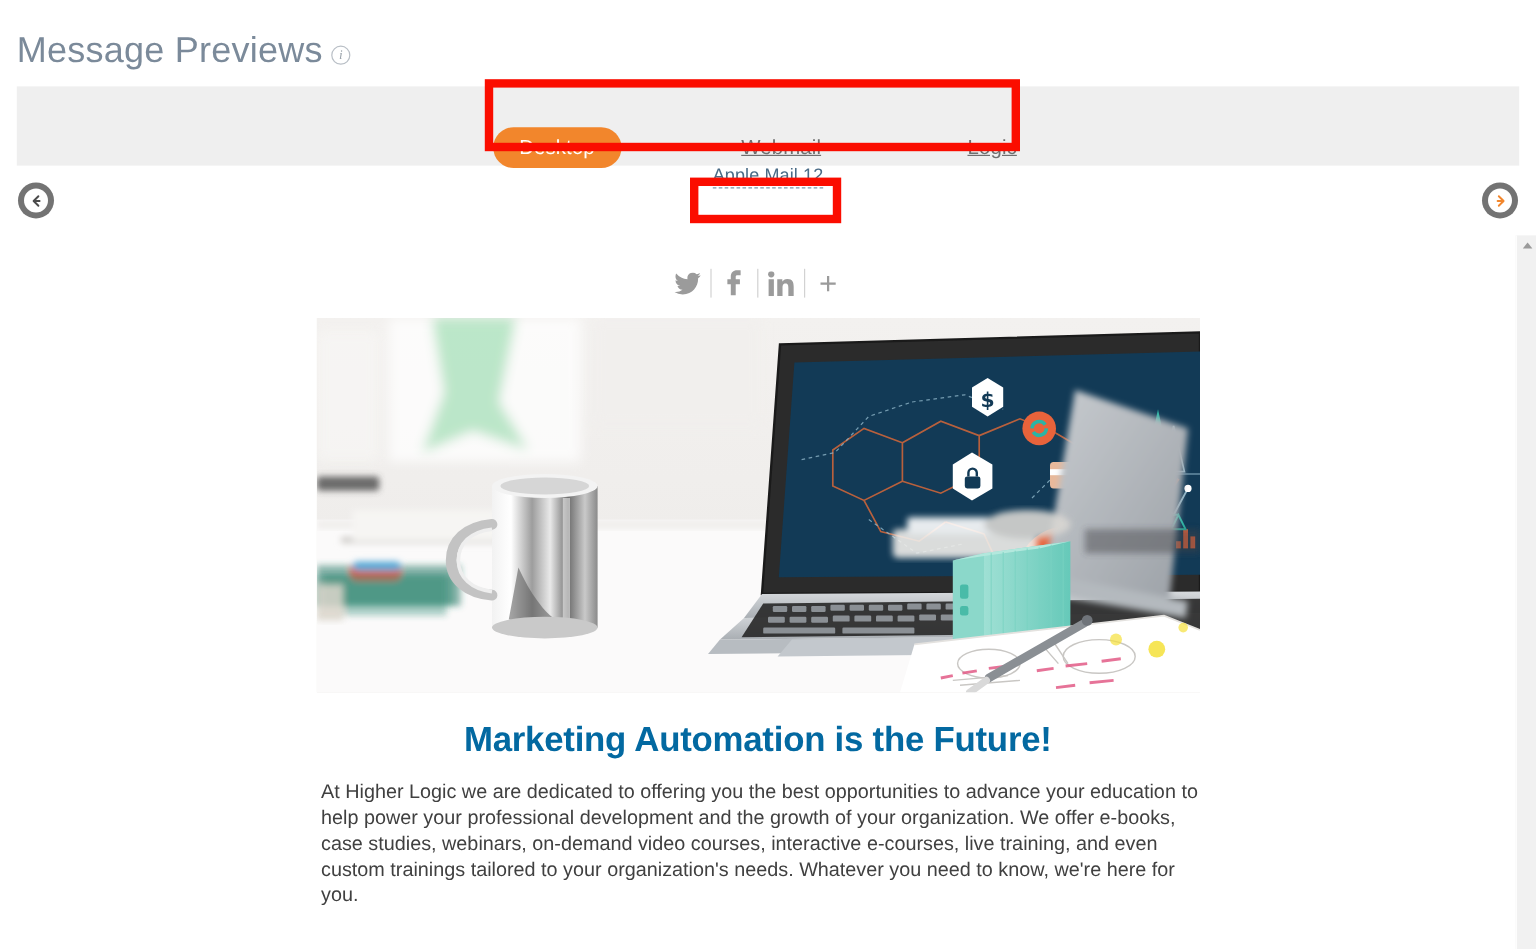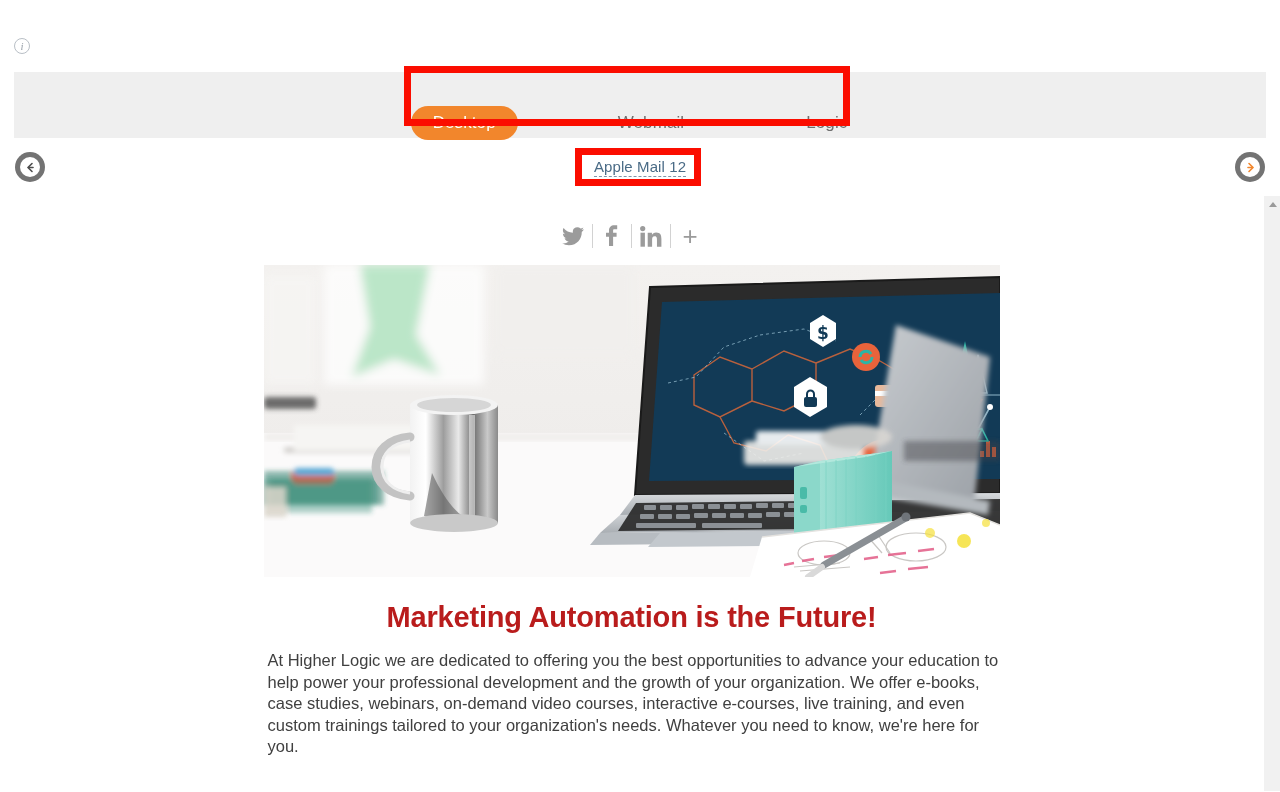--- a/index.html
+++ b/index.html
@@ -60,41 +60,42 @@
   .tab {
     font-size: 17px;
     color: #6f6f6f;
     padding: 7px 22px;
     border-radius: 20px;
     cursor: pointer;
     white-space: nowrap;
     letter-spacing: .1px;
     margin-top: 36px;
   }
-  .tab + .tab { margin-left: 78px; }
+  .tab + .tab { margin-left: 78px; text-decoration: underline; }
   .tab.active {
     background: #f2862c;
     color: #ffffff;
   }
 
   
   .annot {
     position: absolute;
     border: 7px solid #fb0d00;
     pointer-events: none;
   }
   #annot-tabs { left: 390px; top: -6px; width: 446px; height: 60px; }
 
   
   .client-row {
     position: relative;
     height: 58px;
     display: flex;
-    align-items: center;
-    justify-content: center;
+    align-items: flex-start;
+    justify-content: center;
+    text-decoration: underline;
   }
   .client-link {
     font-size: 15px;
     color: #4a6b86;
     border-bottom: 1px dashed #7f97ab;
     padding-bottom: 1px;
     cursor: pointer;
     letter-spacing: .1px;
   }
   #annot-client {
@@ -182,21 +183,21 @@
     overflow: hidden;
     background: #f0eeec;
   }
   .hero svg { display: block; width: 736px; height: 312px; }
 
   
   .headline {
     text-align: center;
     font-size: 29px;
     font-weight: bold;
-    color: #b91c1c;
+    color: #0369a1;
     margin-top: 24px;
     letter-spacing: -.2px;
   }
 
   
   .body-copy {
     margin-top: 16px;
     padding: 0 0 0 8px;
     font-size: 16.5px;
     line-height: 21.5px;
@@ -224,20 +225,21 @@
     width: 0; height: 0;
     border-left: 4px solid transparent;
     border-right: 4px solid transparent;
     border-bottom: 5px solid #9a9a9a;
   }
 </style>
 </head>
 <body>
 
 <div class="page-header">
+  <div class="page-title">Message Previews</div>
   <div class="info-icon">i</div>
 </div>
 
 <div class="tabbar-wrap">
   <div class="tabbar">
     <div class="tab active">Desktop</div>
     <div class="tab">Webmail</div>
     <div class="tab">Logic</div>
   </div>
   <div class="annot" id="annot-tabs"></div>

